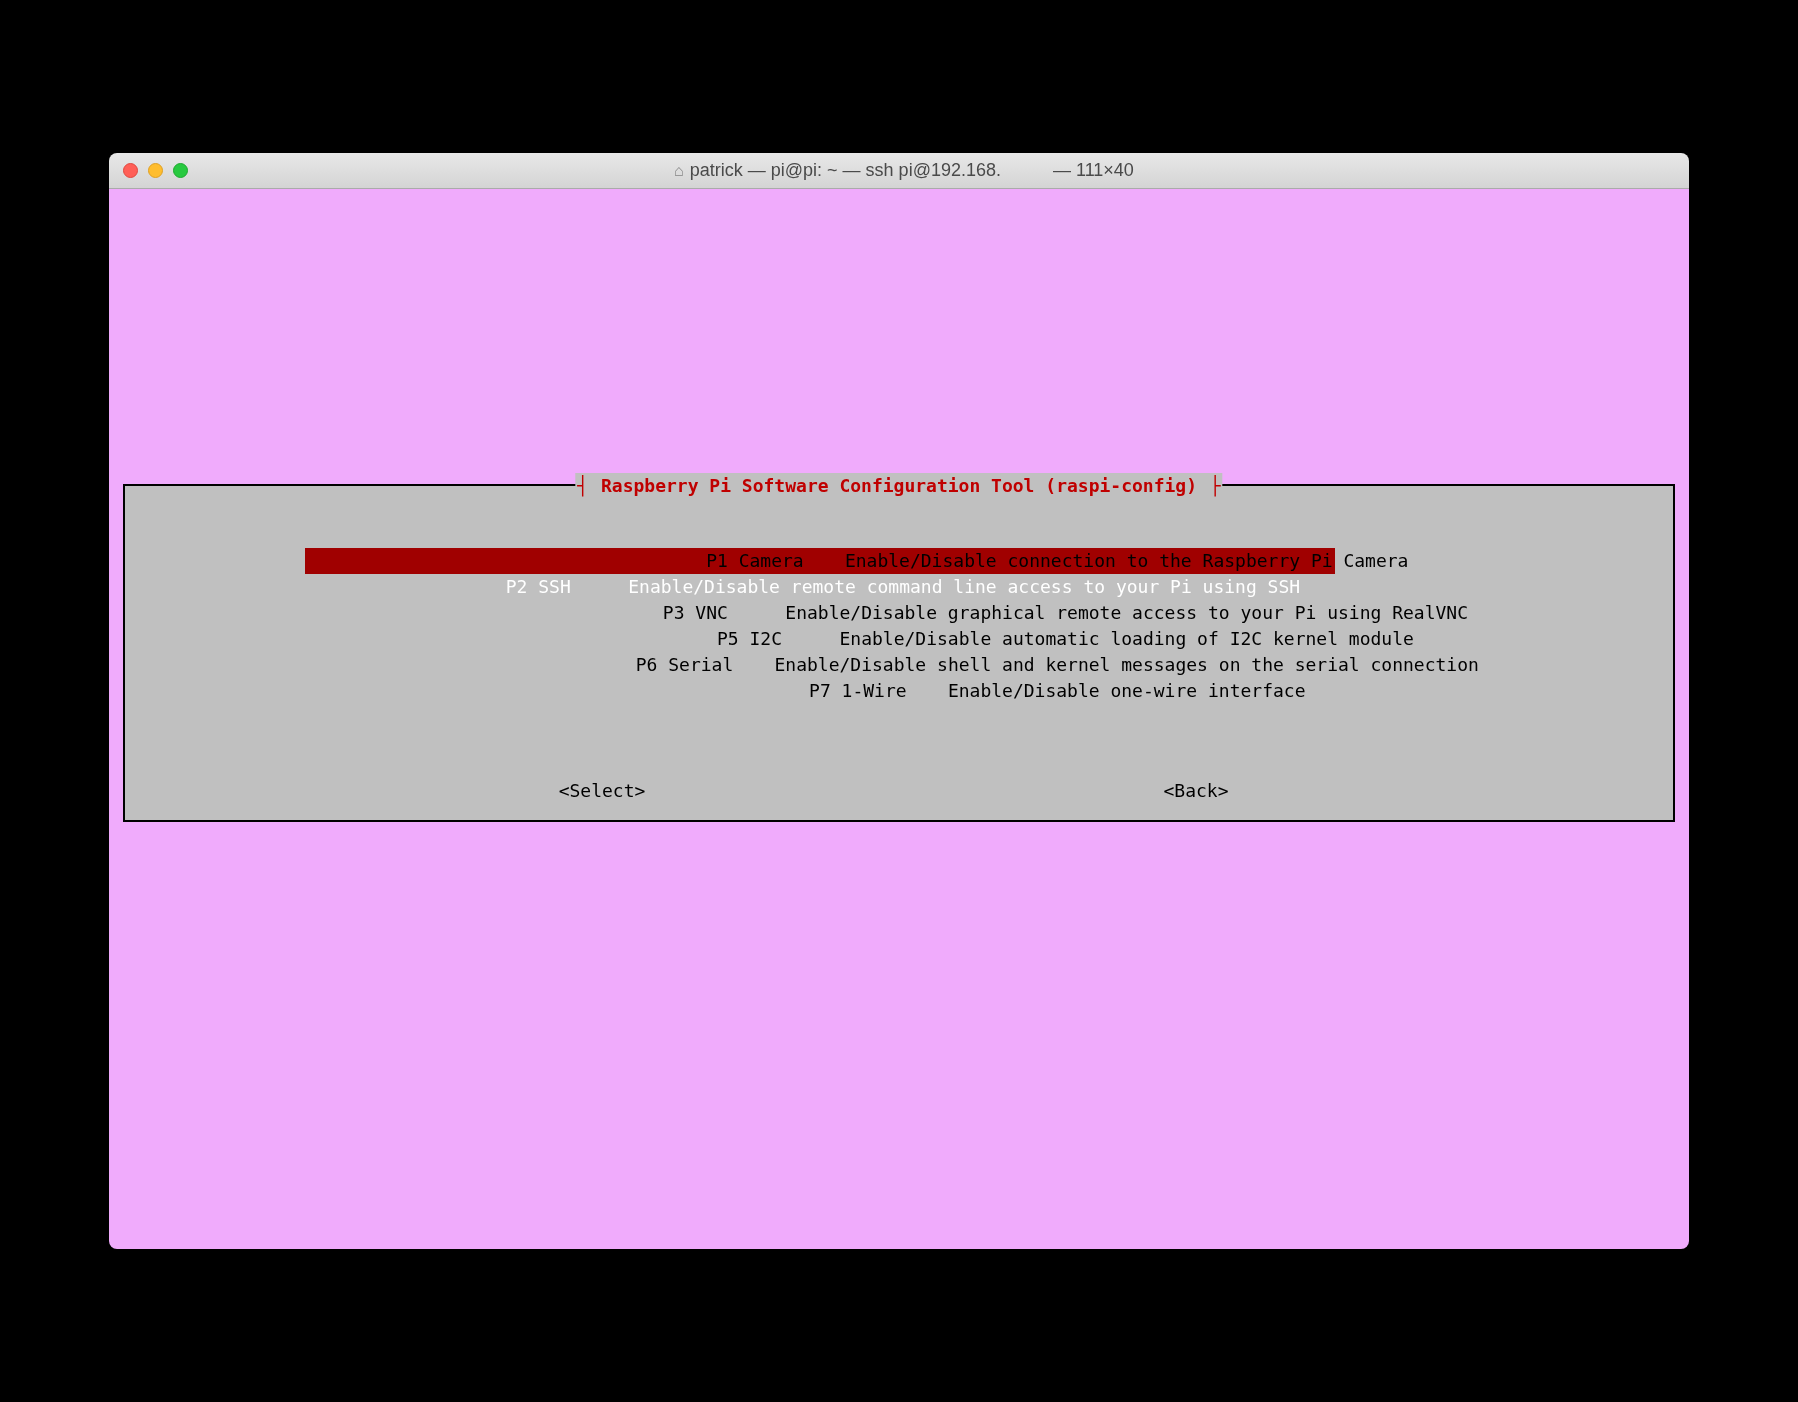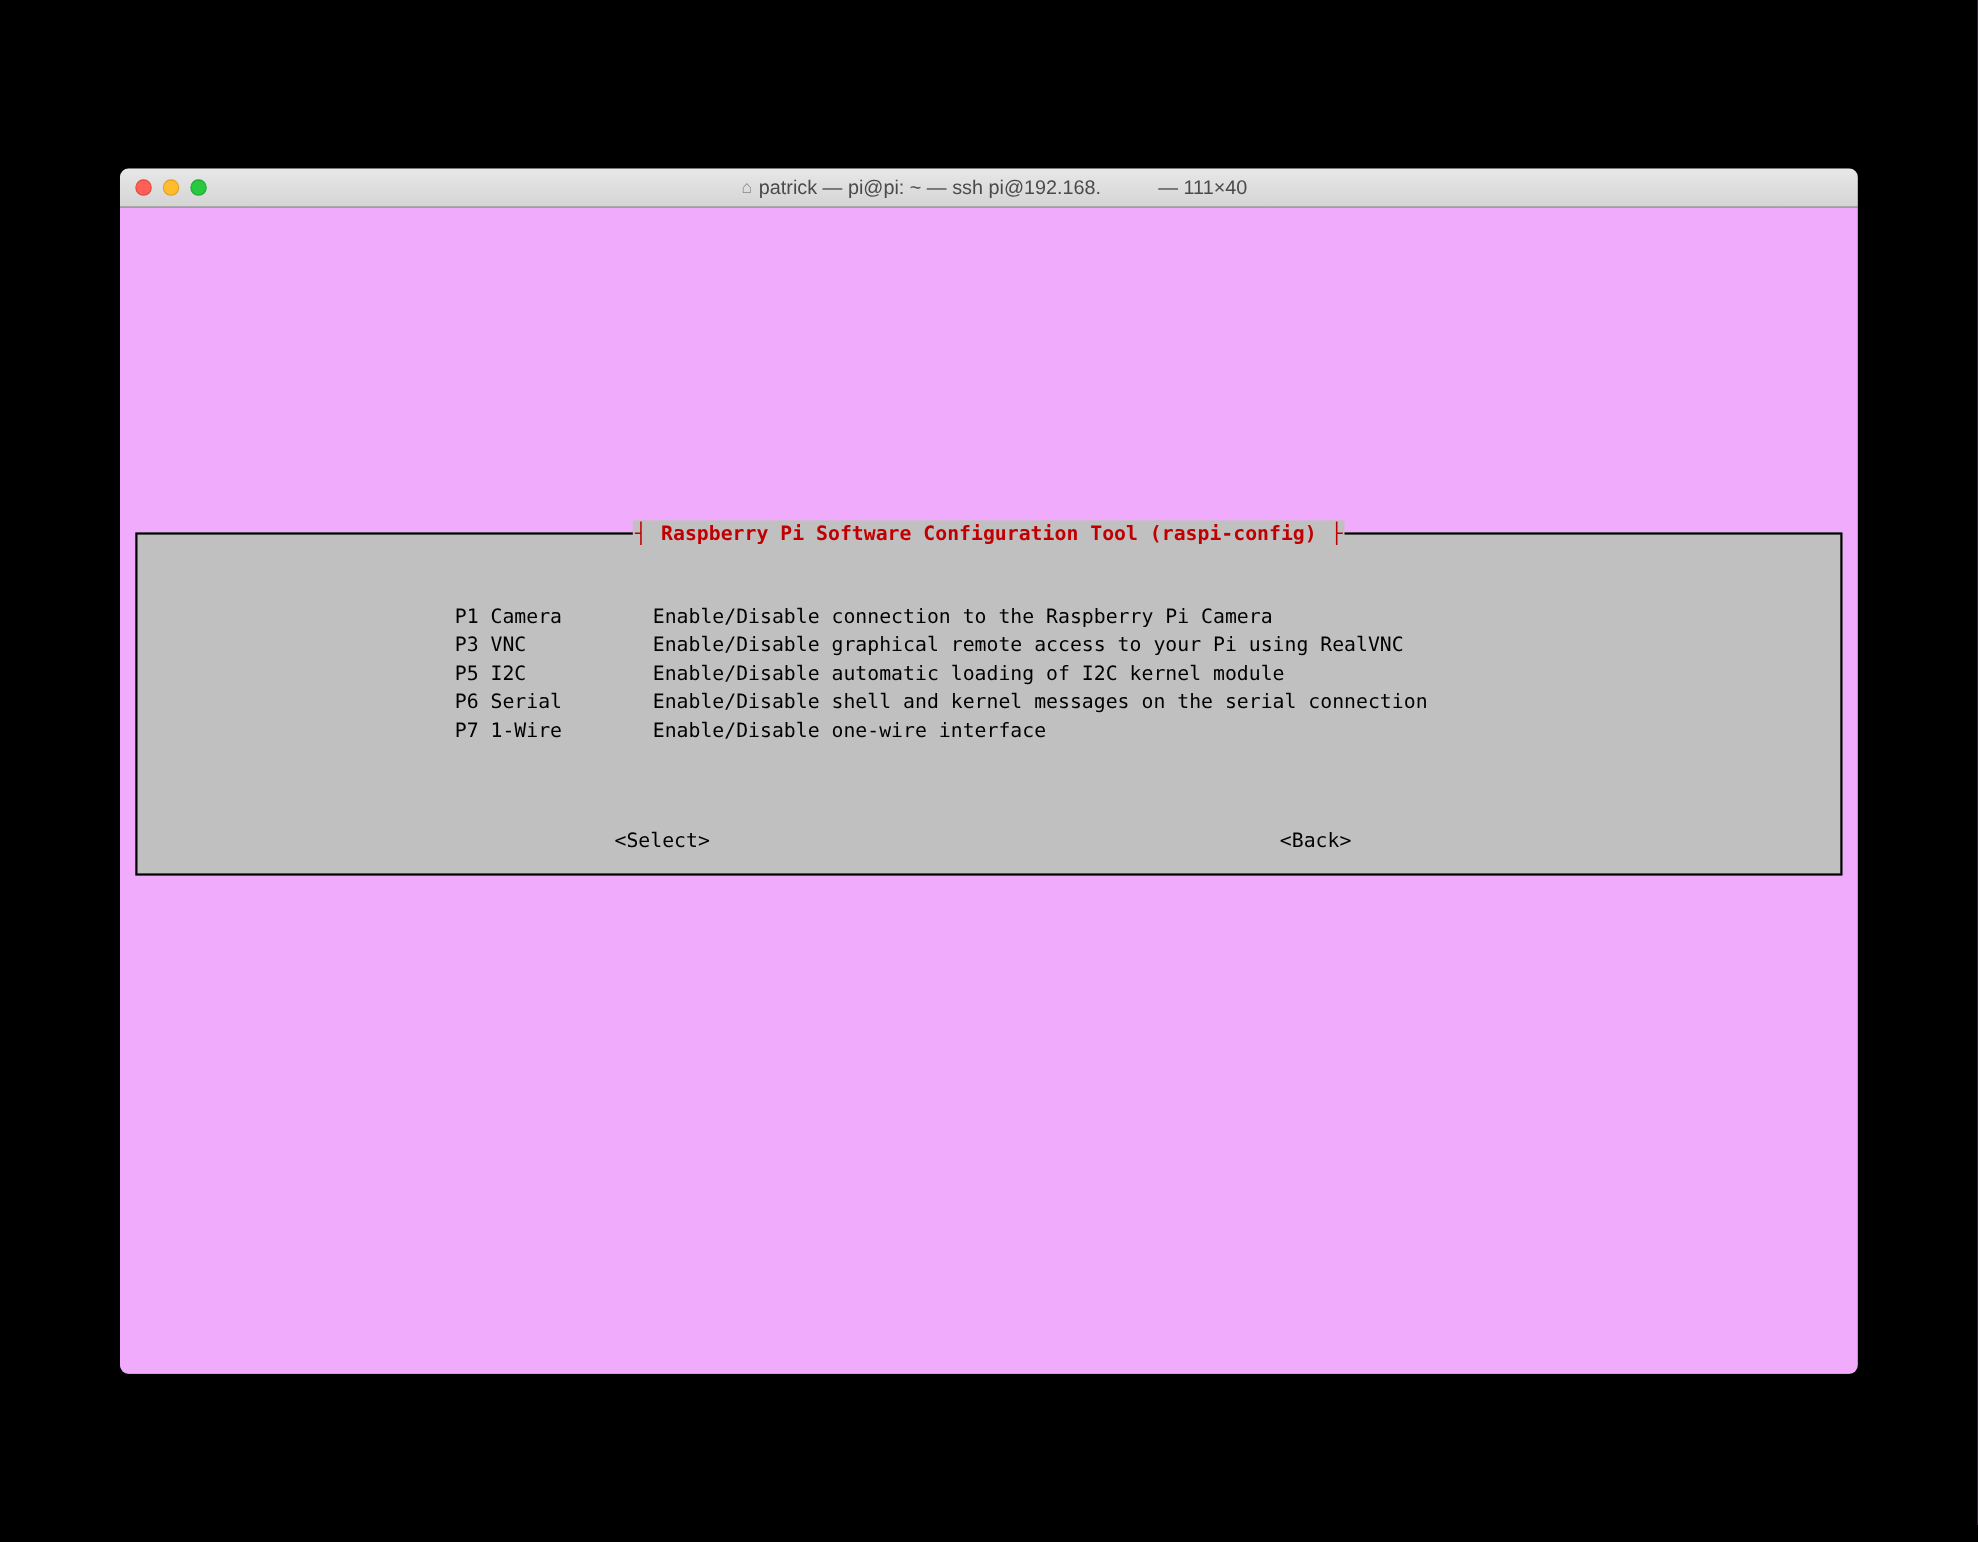--- a/index.html
+++ b/index.html
@@ -87,20 +87,21 @@
     .dialog-title::before {
       content: "┤";
       margin-right: 2px;
     }
     .dialog-title::after {
       content: "├";
       margin-left: 2px;
     }
     .menu {
       padding: 36px 13px 0 0;
+      text-align: center;
     }
     .menu-item {
       white-space: pre;
       padding: 0 0 0 180px;
       height: 26px;
     }
     .menu-item.selected {
       margin-left: 180px;
       padding-left: 0;
       width: 1030px;
@@ -152,20 +153,23 @@
 
     <div class="dialog">
       <div class="dialog-title-row">
         <span class="dialog-title"> Raspberry Pi Software Configuration Tool (raspi-config) </span>
       </div>
 
       <div class="menu">
         <div class="menu-item">
           <span class="label">P1 Camera</span><span class="desc">Enable/Disable connection to the Raspberry Pi Camera</span>
         </div>
+        <div class="menu-item selected">
+          <span class="label">P2 SSH</span><span class="desc">Enable/Disable remote command line access to your Pi using SSH</span>
+        </div>
         <div class="menu-item">
           <span class="label">P3 VNC</span><span class="desc">Enable/Disable graphical remote access to your Pi using RealVNC</span>
         </div>
         <div class="menu-item">
           <span class="label">P5 I2C</span><span class="desc">Enable/Disable automatic loading of I2C kernel module</span>
         </div>
         <div class="menu-item">
           <span class="label">P6 Serial</span><span class="desc">Enable/Disable shell and kernel messages on the serial connection</span>
         </div>
         <div class="menu-item">

